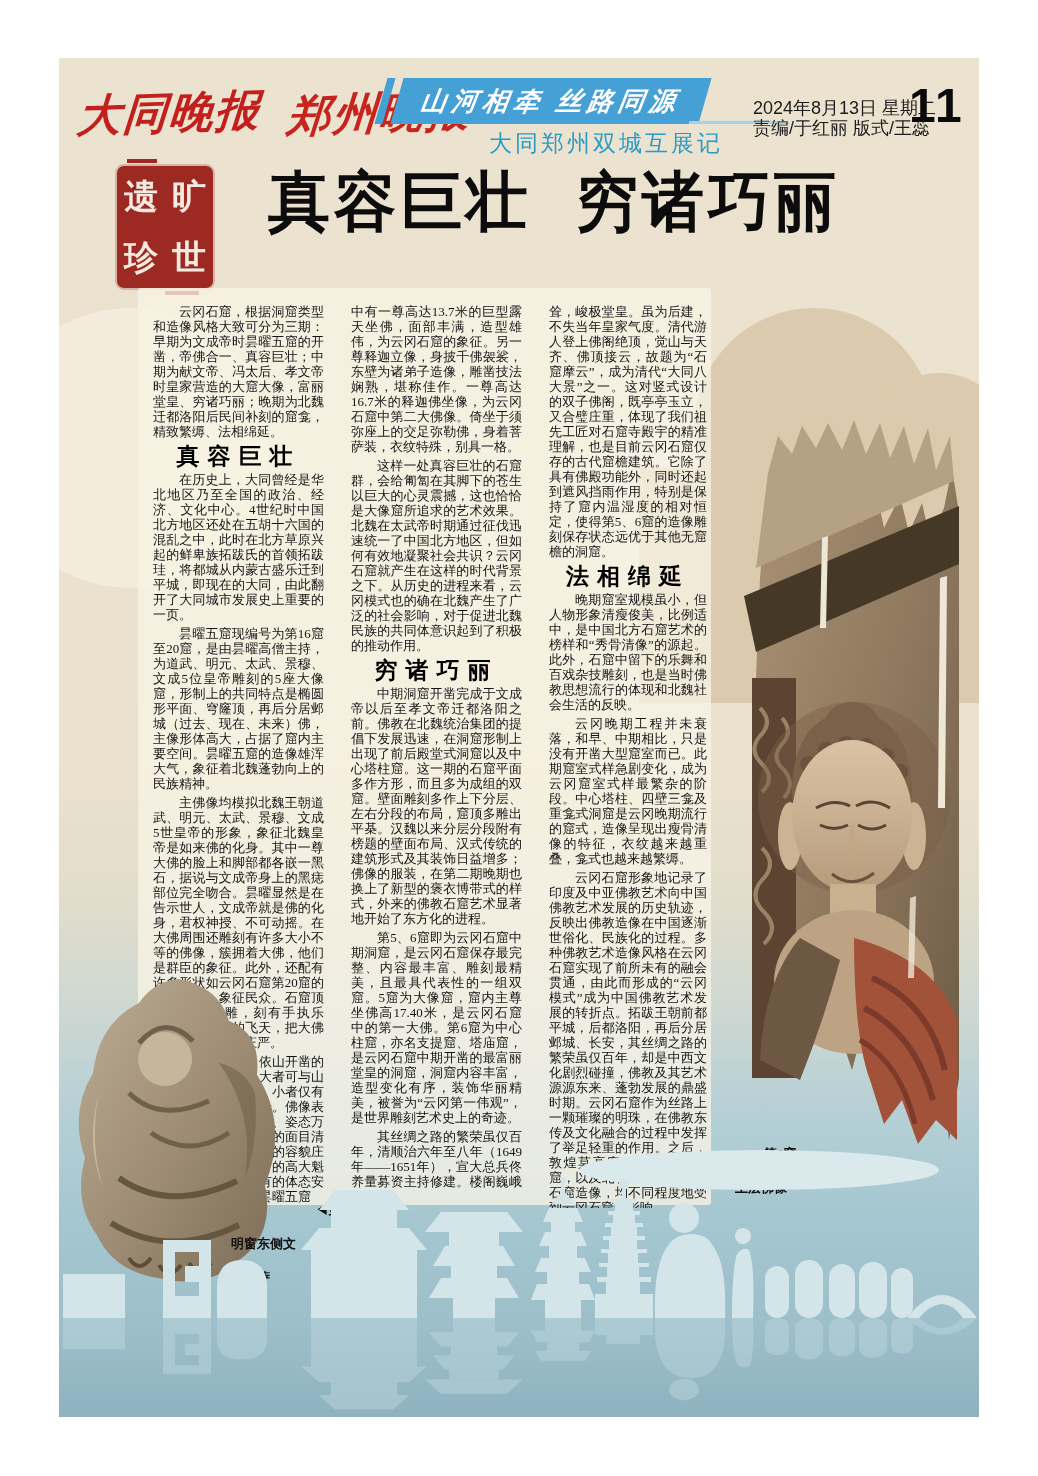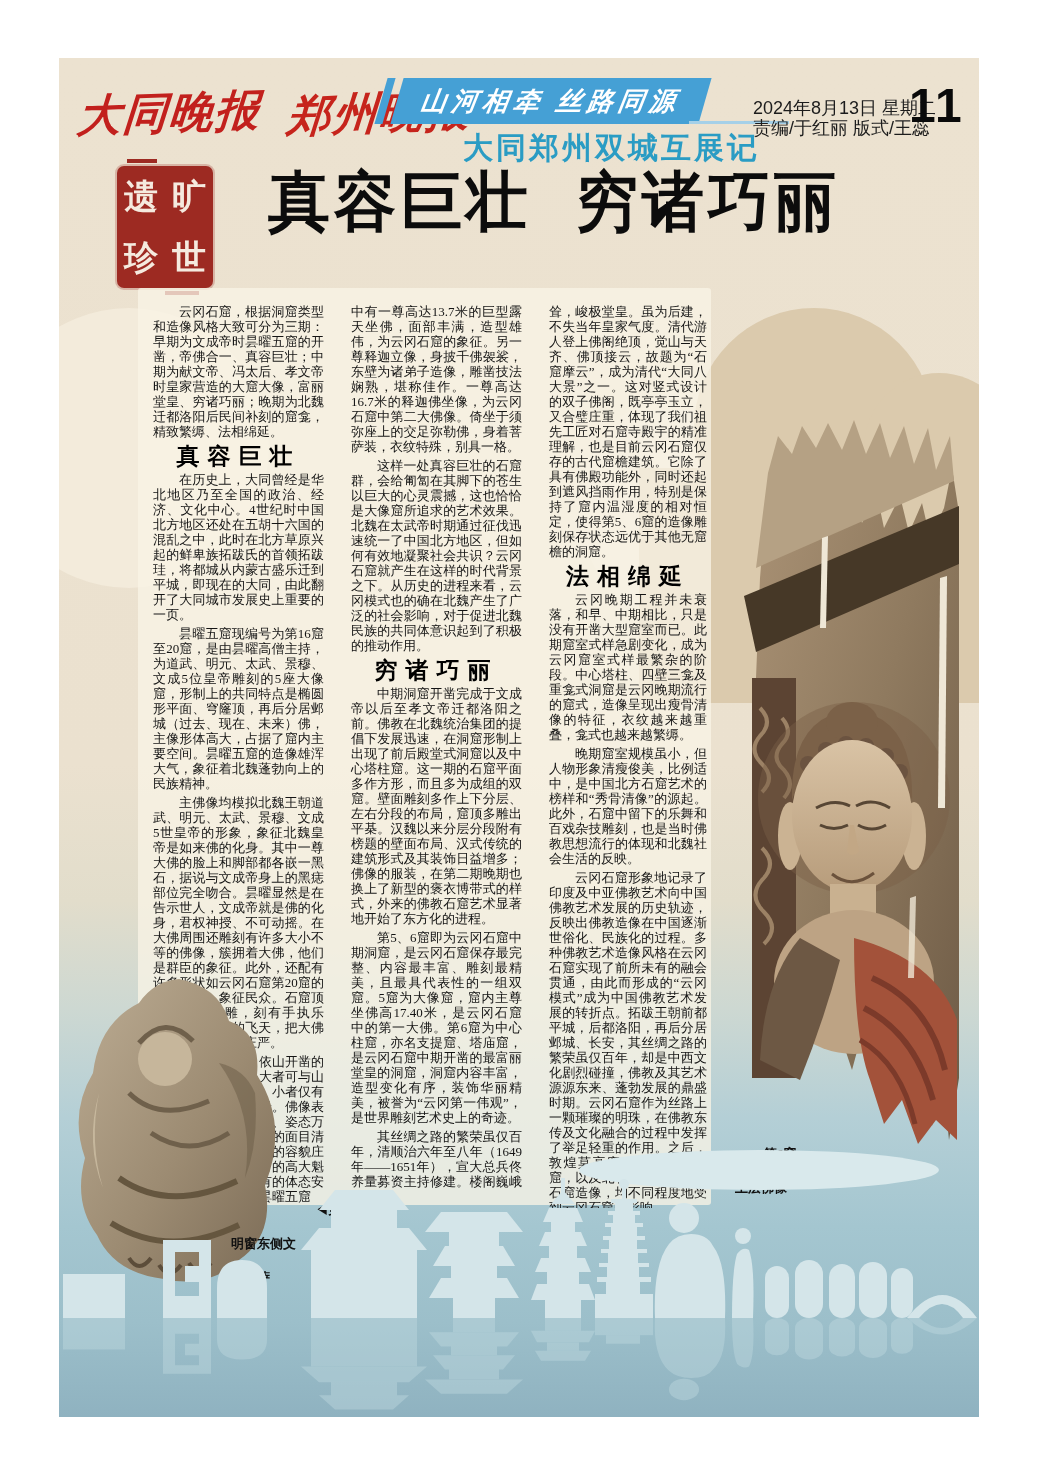--- a/index.html
+++ b/index.html
@@ -23,21 +23,21 @@
         font-family:"Liberation Serif",serif;white-space:nowrap;}
   .logo.dt{left:18px;}
   .logo.zz{left:228px;color:#c6241c;}
   .banner{position:absolute;left:338px;top:20px;width:308px;height:46px;background:#45a0d5;
         transform:skewX(-16deg);display:flex;align-items:center;justify-content:center;}
   .banner-sliver{position:absolute;left:322px;top:20px;width:8px;height:46px;background:#45a0d5;transform:skewX(-16deg);}
   .banner-text{transform:skewX(8deg);color:#ffffff;font-weight:900;font-style:italic;
         font-size:26px;letter-spacing:5px;white-space:nowrap;}
   .banner-underline{position:absolute;left:630px;top:63px;width:100px;height:3px;background:#a5d0e8;}
   .banner-sub{position:absolute;left:404px;top:70px;width:260px;text-align:right;color:#2a9cc4;
-        font-size:30px;letter-spacing:3px;font-weight:700;white-space:nowrap;}
+        font-size:23px;letter-spacing:3px;font-weight:400;white-space:nowrap;}
   .dateblock{position:absolute;left:694px;top:40px;width:160px;color:#1c1c1c;font-size:18px;
         line-height:20px;font-family:"Liberation Sans",sans-serif;white-space:nowrap;}
   .pagenum{position:absolute;left:850px;top:20px;font-size:48px;font-weight:900;color:#0a0a0a;
         font-family:"Liberation Sans",sans-serif;letter-spacing:2px;}
   
   .seal{position:absolute;left:58px;top:108px;width:96px;height:122px;background:#9d2a22;
         border-radius:7px;display:grid;grid-template-columns:1fr 1fr;grid-template-rows:1fr 1fr;
         box-shadow:0 0 0 2px rgba(157,42,34,0.25);}
   .seal span{display:flex;align-items:center;justify-content:center;color:#f5eadf;
         font-size:34px;font-weight:900;font-family:"Liberation Serif",serif;}
@@ -128,22 +128,22 @@
       <p>这样一处真容巨壮的石窟群，会给匍匐在其脚下的苍生以巨大的心灵震撼，这也恰恰是大像窟所追求的艺术效果。北魏在太武帝时期通过征伐迅速统一了中国北方地区，但如何有效地凝聚社会共识？云冈石窟就产生在这样的时代背景之下。从历史的进程来看，云冈模式也的确在北魏产生了广泛的社会影响，对于促进北魏民族的共同体意识起到了积极的推动作用。</p>
       <h3>穷诸巧丽</h3>
       <p>中期洞窟开凿完成于文成帝以后至孝文帝迁都洛阳之前。佛教在北魏统治集团的提倡下发展迅速，在洞窟形制上出现了前后殿堂式洞窟以及中心塔柱窟。这一期的石窟平面多作方形，而且多为成组的双窟。壁面雕刻多作上下分层、左右分段的布局，窟顶多雕出平棊。汉魏以来分层分段附有榜题的壁面布局、汉式传统的建筑形式及其装饰日益增多；佛像的服装，在第二期晚期也换上了新型的褒衣博带式的样式，外来的佛教石窟艺术显著地开始了东方化的进程。</p>
       <p>第5、6窟即为云冈石窟中期洞窟，是云冈石窟保存最完整、内容最丰富、雕刻最精美，且最具代表性的一组双窟。5窟为大像窟，窟内主尊坐佛高17.40米，是云冈石窟中的第一大佛。第6窟为中心柱窟，亦名支提窟、塔庙窟，是云冈石窟中期开凿的最富丽堂皇的洞窟，洞窟内容丰富，造型变化有序，装饰华丽精美，被誉为“云冈第一伟观”，是世界雕刻艺术史上的奇迹。</p>
       <p>其丝绸之路的繁荣虽仅百年，清顺治六年至八年（1649年——1651年），宣大总兵佟养量募资主持修建。楼阁巍峨高</p>
     </div>
 
     <div class="col col3">
       <p class="cont">耸，峻极堂皇。虽为后建，不失当年皇家气度。清代游人登上佛阁绝顶，觉山与天齐、佛顶接云，故题为“石窟摩云”，成为清代“大同八大景”之一。这对竖式设计的双子佛阁，既亭亭玉立，又合璧庄重，体现了我们祖先工匠对石窟寺殿宇的精准理解，也是目前云冈石窟仅存的古代窟檐建筑。它除了具有佛殿功能外，同时还起到遮风挡雨作用，特别是保持了窟内温湿度的相对恒定，使得第5、6窟的造像雕刻保存状态远优于其他无窟檐的洞窟。</p>
       <h3>法相绵延</h3>
+      <p>晚期窟室规模虽小，但人物形象清瘦俊美，比例适中，是中国北方石窟艺术的榜样和“秀骨清像”的源起。此外，石窟中留下的乐舞和百戏杂技雕刻，也是当时佛教思想流行的体现和北魏社会生活的反映。</p>
       <p>云冈晚期工程并未衰落，和早、中期相比，只是没有开凿大型窟室而已。此期窟室式样急剧变化，成为云冈窟室式样最繁杂的阶段。中心塔柱、四壁三龛及重龛式洞窟是云冈晚期流行的窟式，造像呈现出瘦骨清像的特征，衣纹越来越重叠，龛式也越来越繁缛。</p>
-      <p>晚期窟室规模虽小，但人物形象清瘦俊美，比例适中，是中国北方石窟艺术的榜样和“秀骨清像”的源起。此外，石窟中留下的乐舞和百戏杂技雕刻，也是当时佛教思想流行的体现和北魏社会生活的反映。</p>
       <p>云冈石窟形象地记录了印度及中亚佛教艺术向中国佛教艺术发展的历史轨迹，反映出佛教造像在中国逐渐世俗化、民族化的过程。多种佛教艺术造像风格在云冈石窟实现了前所未有的融会贯通，由此而形成的“云冈模式”成为中国佛教艺术发展的转折点。拓跋王朝前都平城，后都洛阳，再后分居邺城、长安，其丝绸之路的繁荣虽仅百年，却是中西文化剧烈碰撞，佛教及其艺术源源东来、蓬勃发展的鼎盛时期。云冈石窟作为丝路上一颗璀璨的明珠，在佛教东传及文化融合的过程中发挥了举足轻重的作用。之后，敦煌莫高窟、洛阳龙门石窟，以及北朝时期大量佛教石窟造像，均不同程度地受到云冈石窟的影响。</p>
 
     </div>
 
     <svg class="fig fig-left" viewBox="0 0 255 322">
       <defs>
         <linearGradient id="stoneL" x1="0" y1="0" x2="1" y2="1">
           <stop offset="0" stop-color="#bcac93"></stop>
             <stop offset="0.55" stop-color="#9c8b72"></stop>
           <stop offset="1" stop-color="#7b6b56"></stop>

